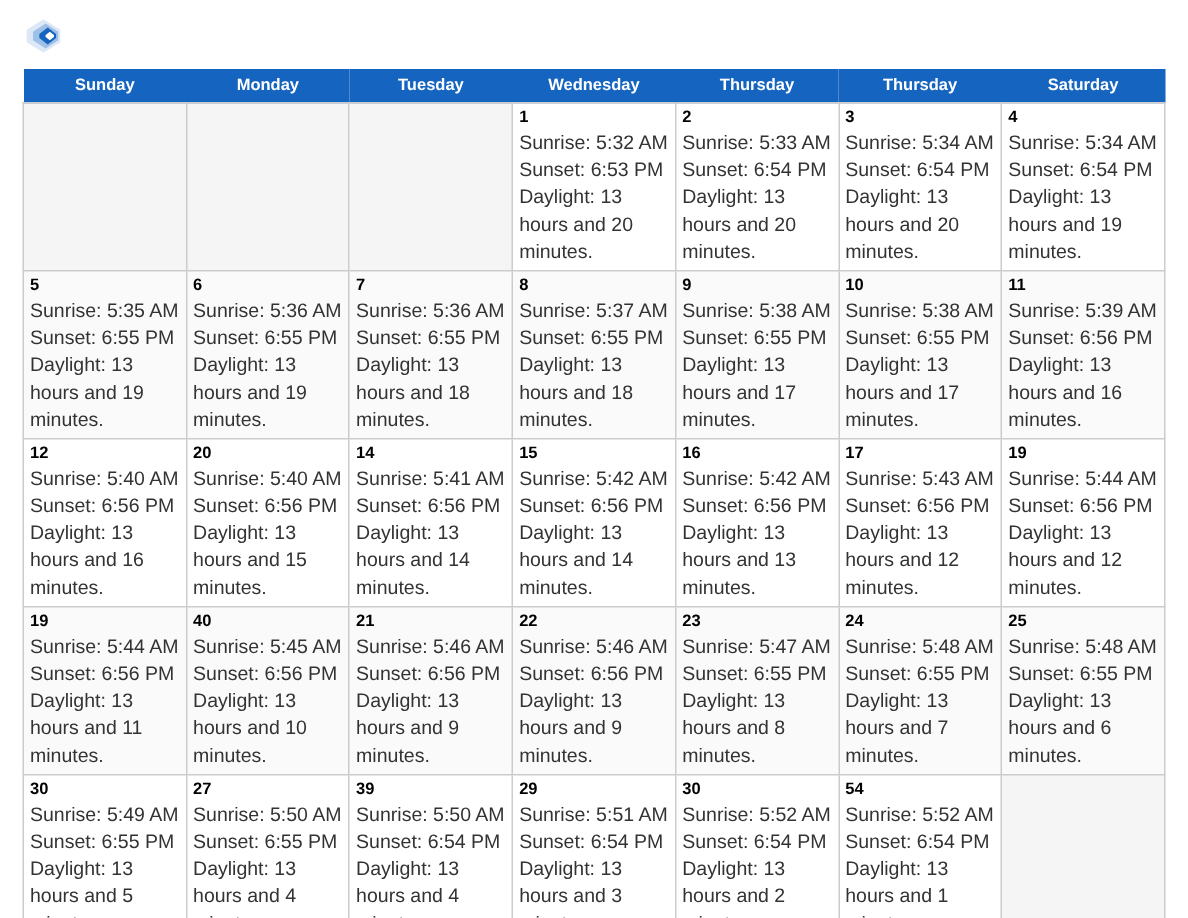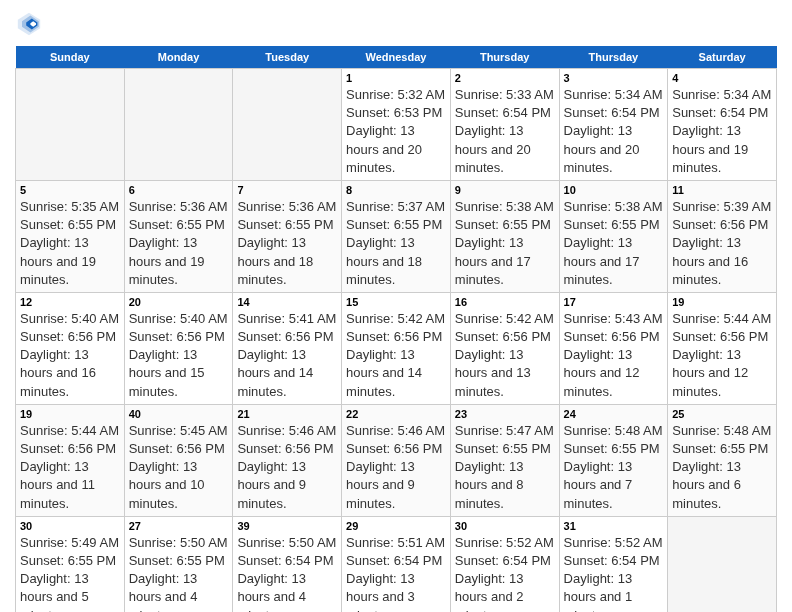--- a/index.html
+++ b/index.html
@@ -253,20 +253,20 @@
           </td>
           <td>
             <span class="day-number">29</span>
             <div class="day-info">Sunrise: 5:51 AM<br>Sunset: 6:54 PM<br>Daylight: 13 hours and 3 minutes.</div>
           </td>
           <td>
             <span class="day-number">30</span>
             <div class="day-info">Sunrise: 5:52 AM<br>Sunset: 6:54 PM<br>Daylight: 13 hours and 2 minutes.</div>
           </td>
           <td>
-            <span class="day-number">31</span>
+            <span class="day-number">54</span>
             <div class="day-info">Sunrise: 5:52 AM<br>Sunset: 6:54 PM<br>Daylight: 13 hours and 1 minute.</div>
           </td>
           <td class="empty"></td>
         </tr>
       </tbody>
   </table>
 </div>
 
 </body></html>

